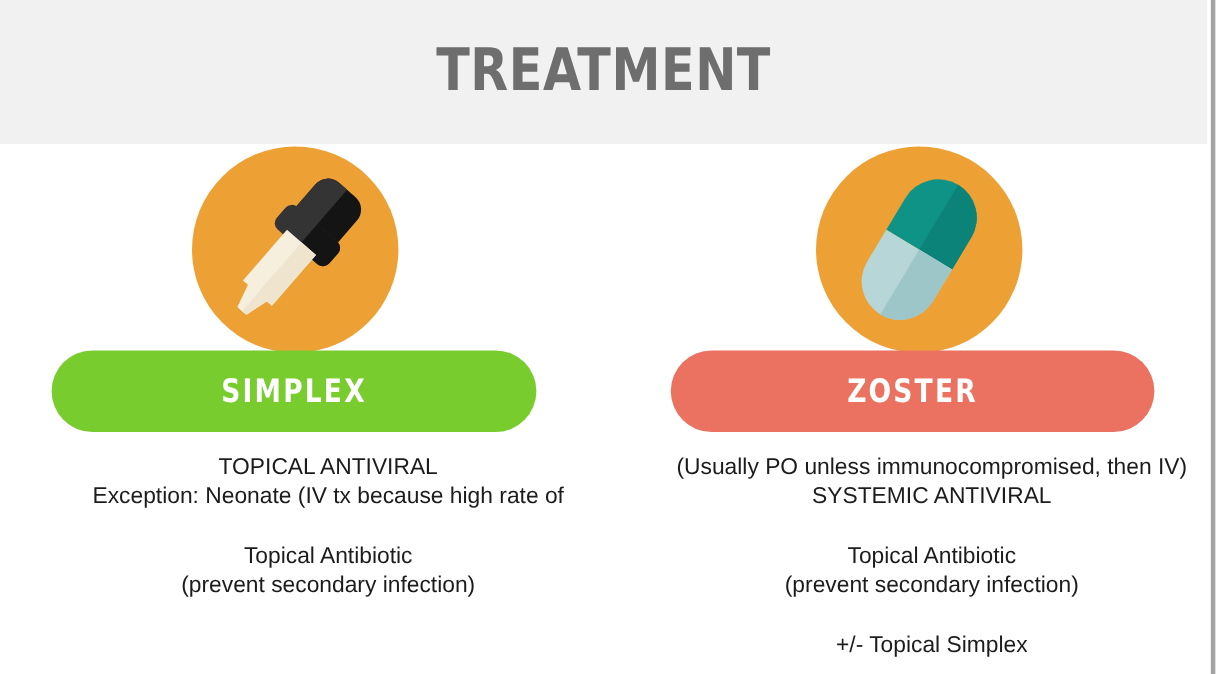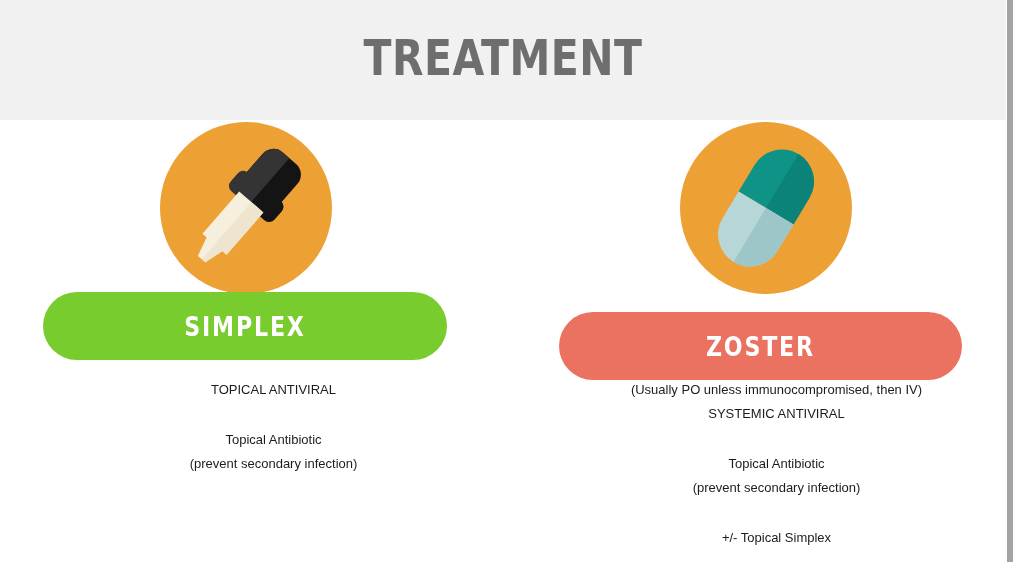--- a/index.html
+++ b/index.html
@@ -12,21 +12,21 @@
     font-family: "Liberation Sans", sans-serif;
   }
 
   .slide {
     position: relative;
     width: 1013px;
     height: 562px;
     background: #ffffff;
     overflow: hidden;
     box-sizing: border-box;
-    border-right: 6px solid #a3a3a3;
+    border-right: 4px solid #a3a3a3;
   }
 
   
   .header-band {
     position: absolute;
     left: 0;
     top: 0;
     width: 1006px;
     height: 120px;
     background: #f1f1f1;
@@ -219,21 +219,20 @@
   }
   .col-left .pill-button {
     left: 43px;
     width: 404px;
     background: #79cc2e;
   }
   .col-right .pill-button {
     left: 56px;
     width: 403px;
     background: #eb7161;
-    margin-top: 20px;
   }
   .pill-label {
     font-family: "DejaVu Sans", sans-serif;
     font-weight: bold;
     font-size: 27px;
     letter-spacing: 2.2px;
     color: #ffffff;
     transform: scaleX(0.82);
     transform-origin: 50% 50%;
     white-space: nowrap;
@@ -241,21 +240,21 @@
   }
 
   
   .body-text {
     position: absolute;
     top: 258px;
     width: 503px;
     text-align: center;
     color: #1c1c1c;
     font-family: "Liberation Sans", sans-serif;
-    font-size: 13px;
+    font-size: 19px;
     line-height: 24px;
   }
   .para {
     margin: 0 0 26px 0;
     padding: 0 14px;
   }
   .para:last-child { margin-bottom: 0; }
   .para .line { display: block; white-space: nowrap; }
 </style>
 </head>
@@ -284,20 +283,21 @@
         </div>
       </div>
 
       <div class="pill-button" style="background: rgb(121, 204, 46);">
         <span class="pill-label" style="color: rgb(255, 255, 255);">Simplex</span>
       </div>
 
       <div class="body-text">
         <div class="para">
           <span class="line">TOPICAL ANTIVIRAL</span>
+          <span class="line">Exception: Neonate (IV tx because high rate of</span>
         </div>
         <div class="para">
           <span class="line">Topical Antibiotic</span>
           <span class="line">(prevent secondary infection)</span>
         </div>
       </div>
 
     </div>
 
     <div class="column col-right">

